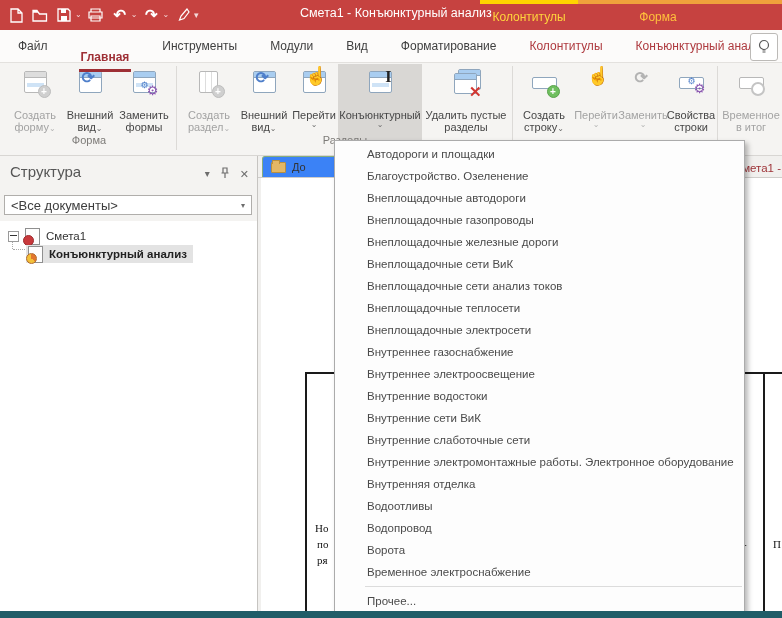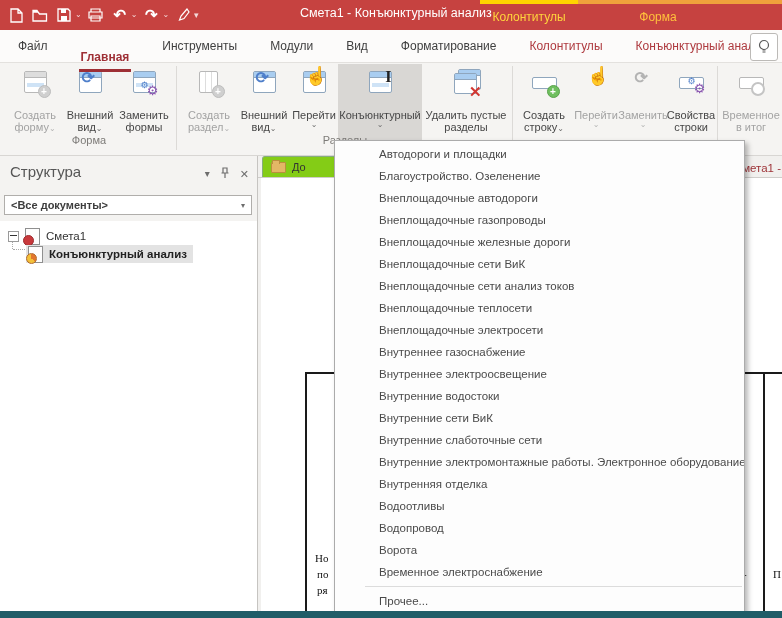--- a/index.html
+++ b/index.html
@@ -68,51 +68,51 @@
   .badge.gray{background:#cfcfcf;border:1px solid #bdbdbd;color:#fff;}
   .ring{position:absolute;width:10px;height:10px;border-radius:50%;border:2px solid #c4c4c4;right:0;bottom:0;background:#fff;}
   
   .panel{position:absolute;left:0;top:155px;width:258px;height:457px;background:#f4f3f1;
          border-right:1px solid #c6c4c1;box-sizing:border-box;z-index:5;}
   .panel-title{position:absolute;left:10px;top:8px;font-size:15px;color:#565656;}
   .panel-icons{position:absolute;right:8px;top:10px;display:flex;gap:10px;align-items:center;color:#6d6d6d;}
   .pico{font-size:10px;line-height:12px;}
   .combo{position:absolute;left:4px;top:40px;width:248px;height:20px;background:#fff;border:1px solid #b0aeab;
          box-sizing:border-box;display:flex;align-items:center;}
-  .combo .val{font-size:11px;color:#3d3d3d;padding-left:6px;flex:1;font-weight:bold;}
+  .combo .val{font-size:13px;color:#3d3d3d;padding-left:6px;flex:1;}
   .combo .arr{font-size:8px;color:#6d6d6d;padding-right:6px;}
   .treearea{position:absolute;left:0;top:66px;width:257px;bottom:0;background:#ffffff;}
   .trow{position:absolute;height:18px;display:flex;align-items:center;font-size:11.5px;color:#333;}
   .expander{width:9px;height:9px;border:1px solid #9a9a9a;background:#fff;position:relative;margin-right:6px;}
   .expander::after{content:"";position:absolute;left:1px;right:1px;top:3px;height:1px;background:#333;}
   .doc-ic{width:13px;height:15px;background:#fdfdfd;border:1px solid #8f8f8f;position:relative;margin-right:6px;}
   .doc-ic .dot{position:absolute;width:9px;height:9px;border-radius:50%;left:-3px;bottom:-2px;}
   .dot.red{background:#c8393c;border:1px solid #9e2c2f;}
   .dot.pie{background:conic-gradient(#e2762d 0 130deg,#f3c13a 130deg 360deg);border:1px solid #b3692a;}
   .sel{background:#e3e3e3;}
   .connector{position:absolute;border-left:1px dotted #a9a9a9;}
   .connector-h{position:absolute;border-top:1px dotted #a9a9a9;}
   
   .docarea{position:absolute;left:258px;top:155px;right:0;bottom:6px;background:#f1f0ee;z-index:4;}
   .tabstrip{position:absolute;left:0;top:0;right:0;height:22px;border-bottom:1px solid #cfcdca;background:#f1f0ee;}
-  .doctab{position:absolute;left:4px;top:1px;width:80px;height:21px;background:#84cc16;border:1px solid #86ad7d;
+  .doctab{position:absolute;left:4px;top:1px;width:80px;height:21px;background:#3b82f6;border:1px solid #86ad7d;
           border-bottom:none;border-radius:3px 3px 0 0;display:flex;align-items:center;gap:6px;padding-left:8px;
           box-sizing:border-box;font-size:11px;color:#333;text-align:right;}
   .folder{width:13px;height:9px;background:#e3b765;border:1px solid #b98f3e;border-radius:1px;position:relative;}
   .folder::before{content:"";position:absolute;left:0;top:-3px;width:6px;height:3px;background:#e3b765;
                   border:1px solid #b98f3e;border-bottom:none;border-radius:1px 1px 0 0;}
   .righttab{position:absolute;right:1px;top:3px;height:19px;display:flex;align-items:center;
             font-size:11.5px;color:#9e3338;white-space:nowrap;overflow:hidden;}
   .page{position:absolute;left:3px;top:23px;right:0;bottom:0;background:#ffffff;}
   .tline{position:absolute;background:#1a1a1a;}
-  .serif{position:absolute;font-family:"Liberation Serif",serif;font-size:11px;color:#111;margin-top:30px;}
+  .serif{position:absolute;font-family:"Liberation Serif",serif;font-size:11px;color:#111;}
   
   .menu{position:absolute;left:334px;top:140px;width:411px;background:#fdfdfd;border:1px solid #ababab;
         box-shadow:3px 3px 5px rgba(0,0,0,0.28);z-index:30;box-sizing:border-box;padding:2px 0;}
-  .mitem{height:22px;line-height:22px;padding-left:44px;font-size:11.5px;color:#4a4a4a;white-space:nowrap;
+  .mitem{height:22px;line-height:22px;padding-left:32px;font-size:11.5px;color:#4a4a4a;white-space:nowrap;
          overflow:hidden;cursor:default;}
   .msep{height:1px;background:#dcdcdc;margin:3px 2px 3px 30px;}
   
   .bottombar{position:absolute;left:0;bottom:0;width:782px;height:7px;background:#205d68;z-index:40;}
 </style>
 </head>
 <body>
 
 <div class="screen">
 

